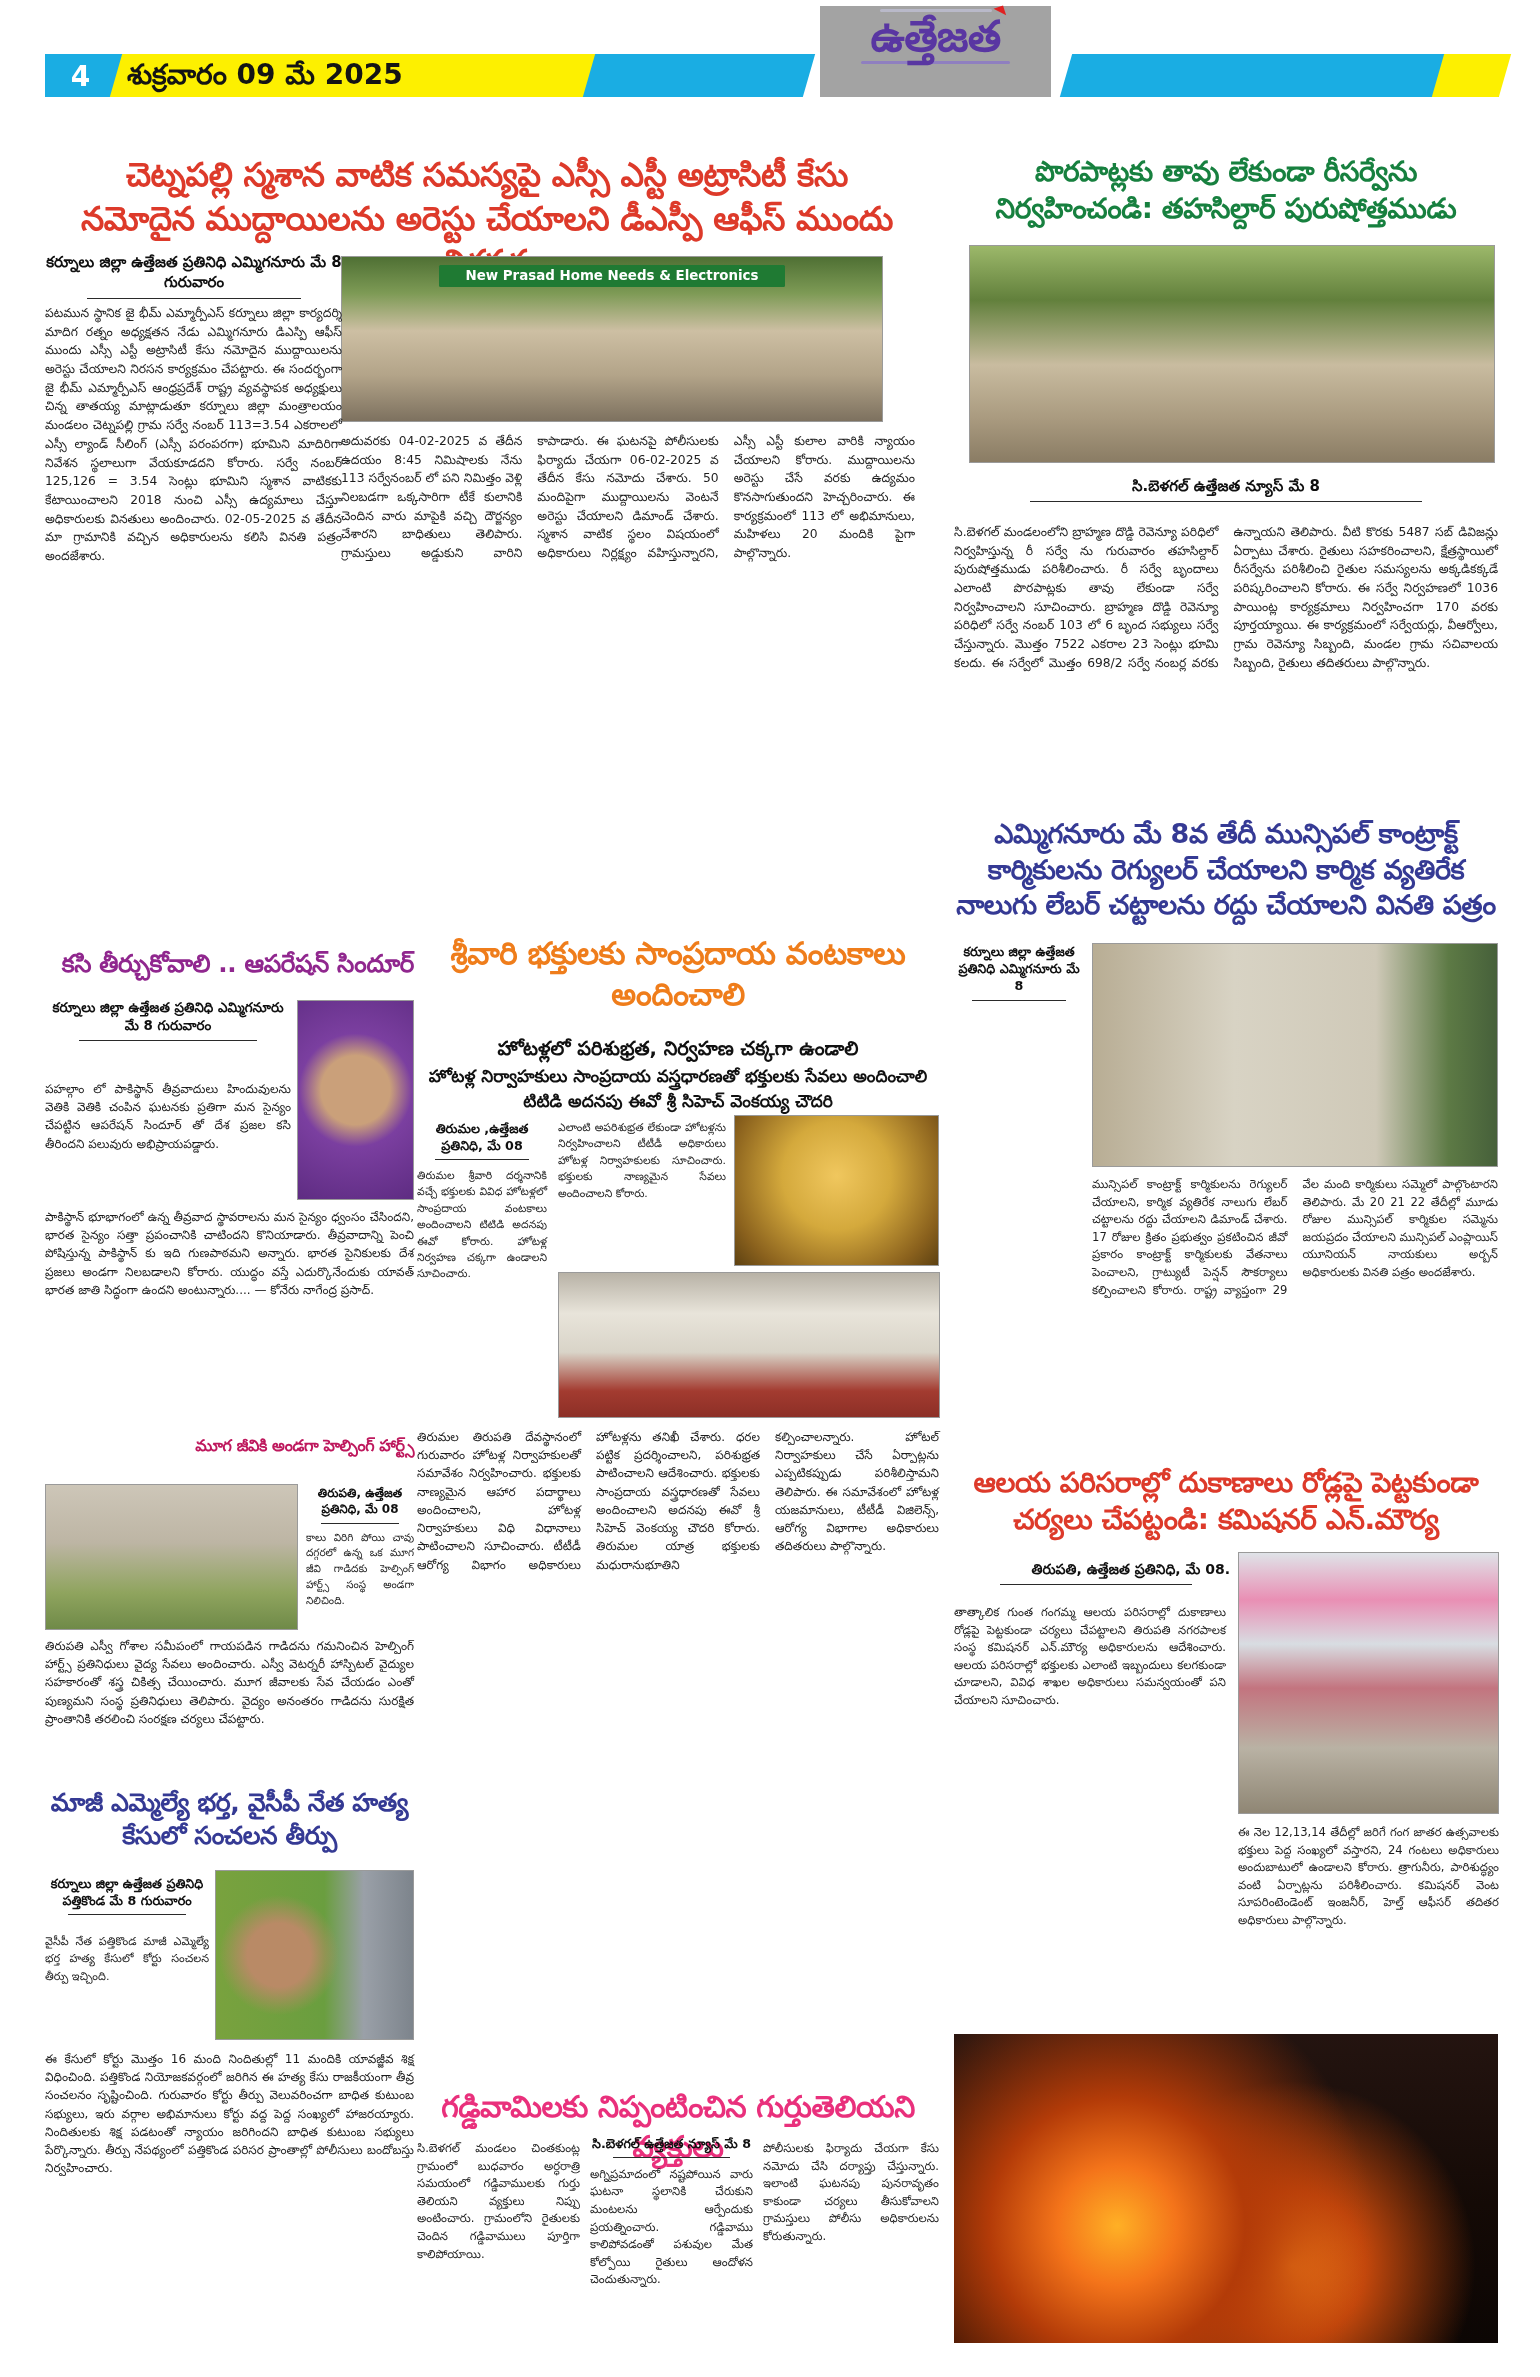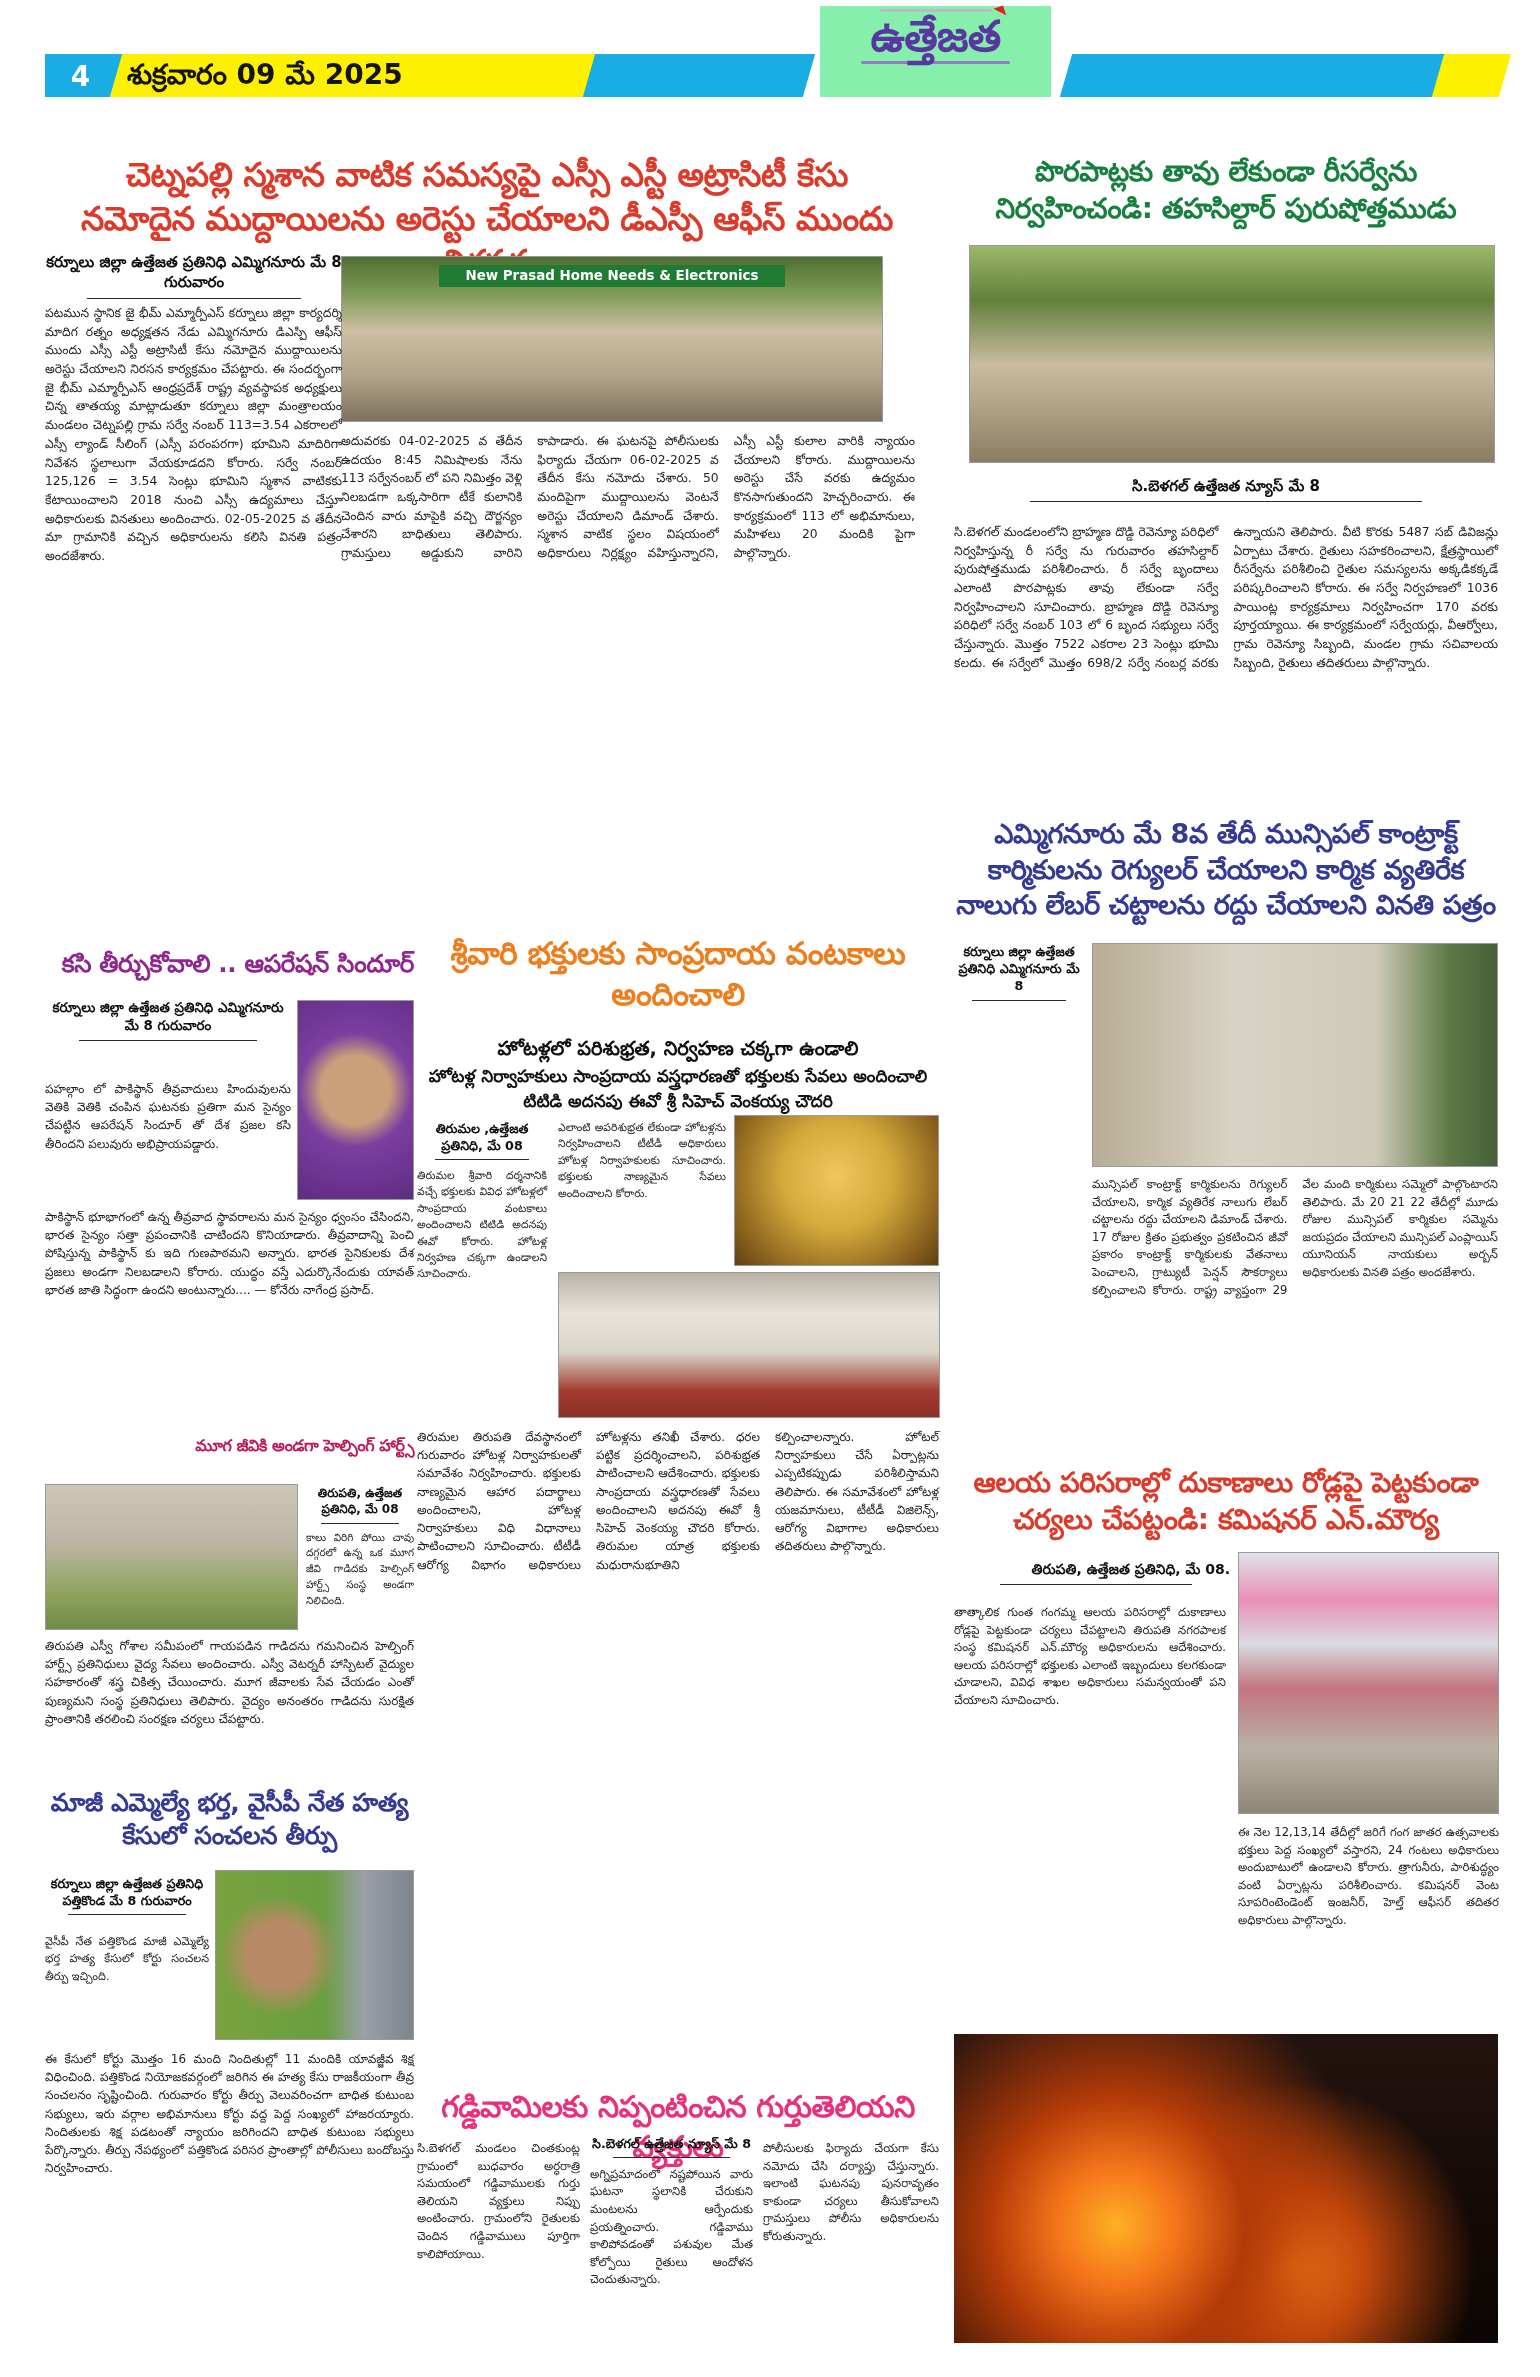--- a/index.html
+++ b/index.html
@@ -27,21 +27,21 @@
 <body>
 
 <div class="abs" style="left:45px;top:54px;width:1454px;height:43px;background:#1aade3">
   <div class="bar-seg skew" style="left:71px;width:473px;background:#fdf000"></div>
   <div class="bar-seg skew" style="left:764px;width:257px;background:#ffffff"></div>
   <div class="bar-seg skew" style="left:1393px;width:67px;background:#fdf000"></div>
 </div>
 <div class="abs" style="left:58px;top:60px;width:45px;text-align:center;color:#fff;font-weight:bold;font-size:28px">4</div>
 <div class="abs" style="left:127px;top:58px;width:440px;text-align:left;font-weight:bold;font-size:28px;color:#141414">శుక్రవారం 09 మే 2025</div>
 
-<div class="abs" style="left:820px;top:6px;width:231px;height:91px;background:#86efac;text-align:center">
+<div class="abs" style="left:820px;top:6px;width:231px;height:91px;background:#a3a3a3;text-align:center">
   <div class="tinyline" style="width:112px;margin:3px auto 1.5px"></div>
   <div style="position:relative;display:inline-block">
     <span class="masthead-word" style="color:#5936a2">ఉత్తేజత</span>
     <div class="bird" style="position:absolute;right:-4.5px;top:-6px"></div>
   </div>
   <div class="tinyline" style="width:149px;margin:2.2px auto 0;background:#8f7fc0"></div>
 </div>
 
 <div>
   <div class="abs headline" style="left:75px;top:153px;width:824px;font-size:33px;color:#dd3a2a">చెట్నపల్లి స్మశాన వాటిక సమస్యపై ఎస్సీ ఎస్టీ అట్రాసిటీ కేసు నమోదైన ముద్దాయిలను అరెస్టు చేయాలని డీఎస్పీ ఆఫీస్ ముందు నిరసన</div>

